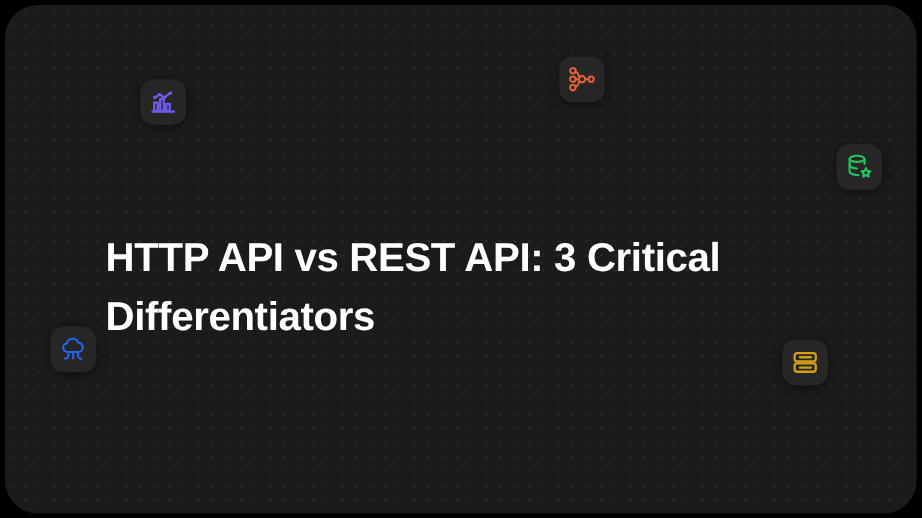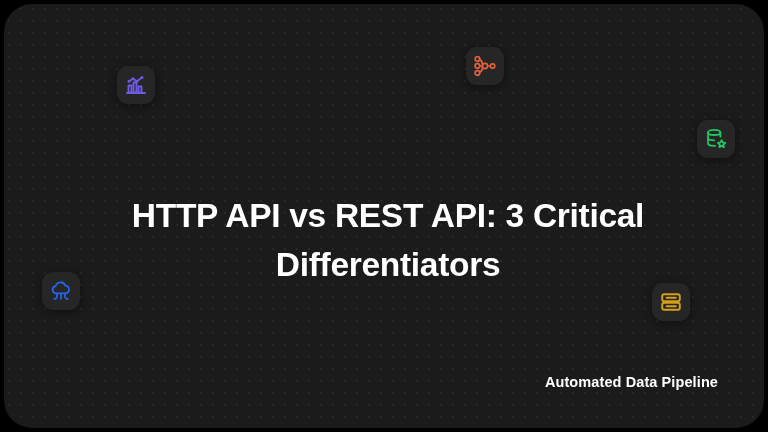--- a/index.html
+++ b/index.html
@@ -51,21 +51,21 @@
   #tile-dbstar  { left: 693px; top: 116px; }
   #tile-cloud   { left: 38px;  top: 268px; }
   #tile-server  { left: 648px; top: 279px; }
 
   
   #headline {
     position: absolute;
     left: 84px;
     top: 166px;
     width: 600px;
-    text-align: center;
+    text-align: left;
     color: #ffffff;
     font-size: 33.5px;
     font-weight: bold;
     line-height: 1.45;
     letter-spacing: -0.3px;
   }
 
   
   #logo {
     position: absolute;
@@ -155,16 +155,15 @@
           <rect x="3.2" y="4.2" width="17.6" height="7" rx="2"></rect>
           <rect x="3.2" y="12.8" width="17.6" height="7" rx="2"></rect>
           <path d="M7.6 7.7h9.2"></path>
           <path d="M7.6 16.3h9.2"></path>
         </svg>
       </span>
     </div>
 
     <h1 id="headline">HTTP API vs REST API: 3 Critical Differentiators</h1>
 
-    <div id="tagline">Automated Data Pipeline</div>
 
   </div>
 </div>
 
 </body></html>

